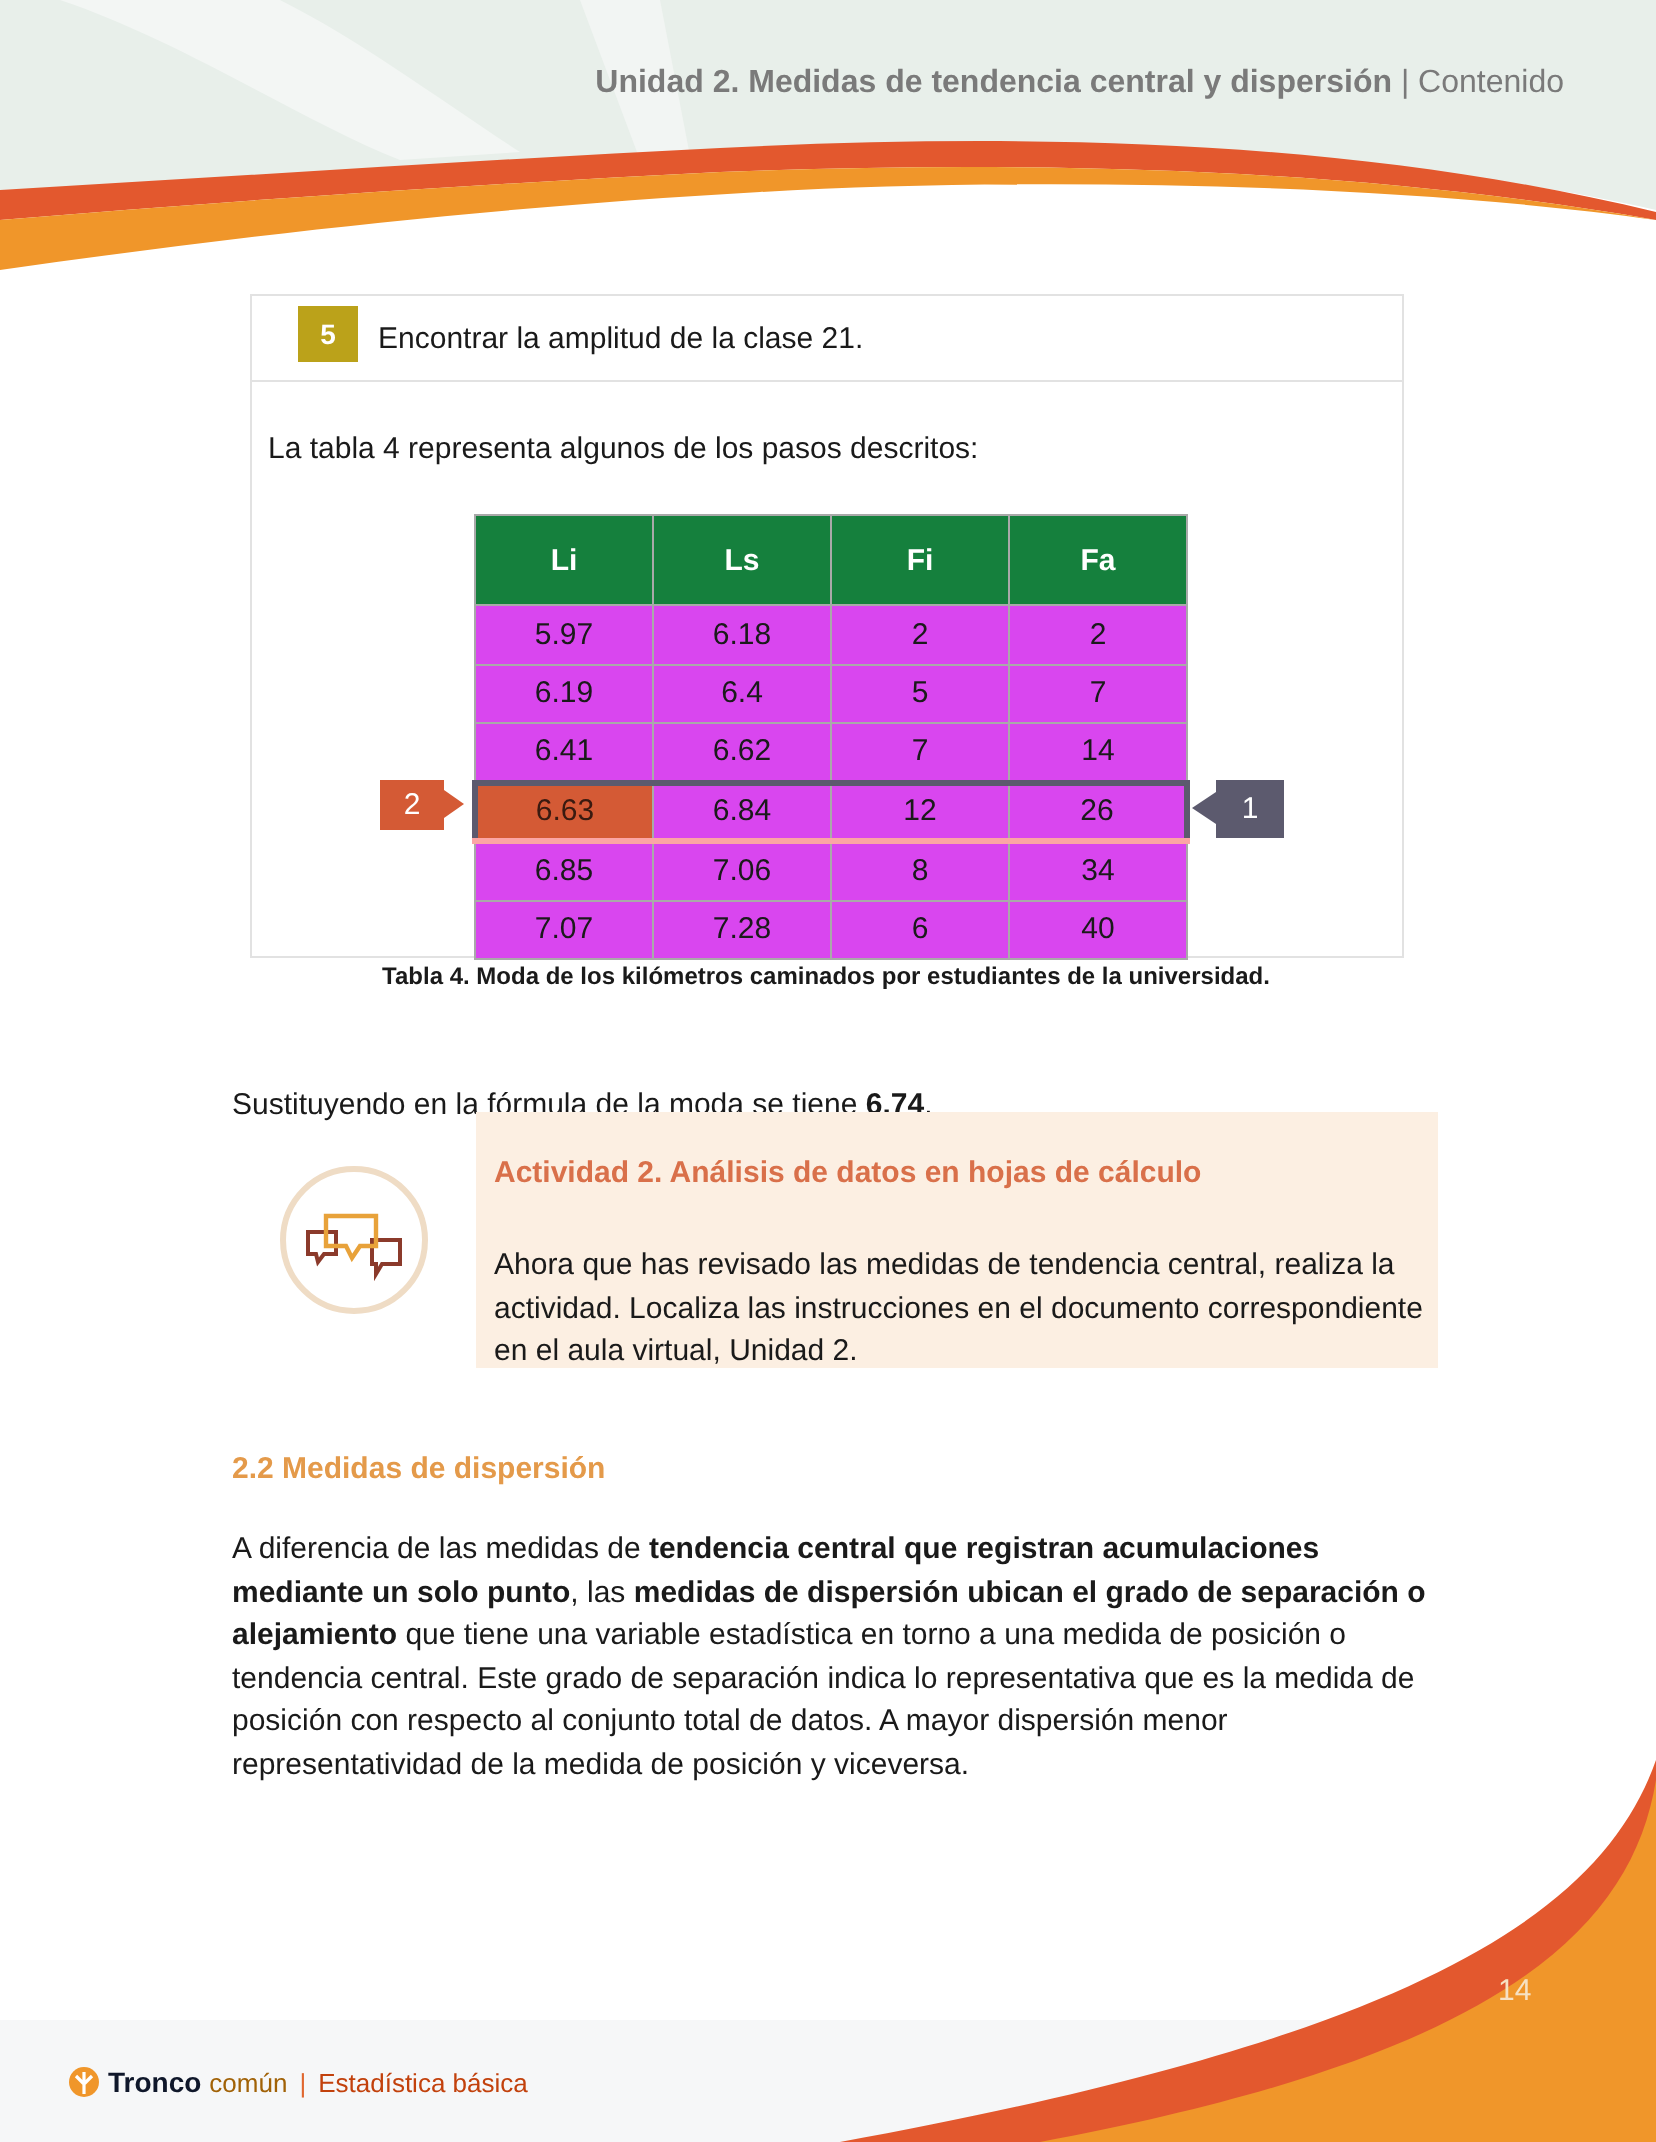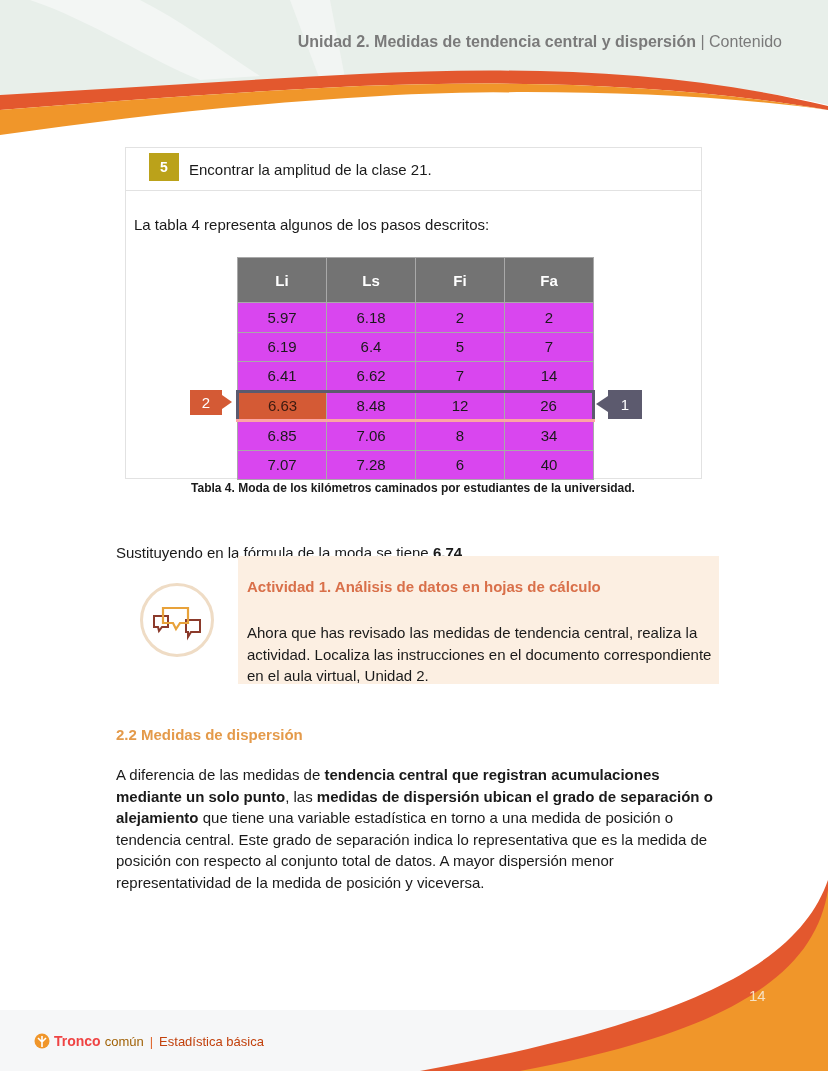--- a/index.html
+++ b/index.html
@@ -7,34 +7,34 @@
   body { position: relative; font-family: "Liberation Sans", sans-serif; color: #1a1a1a; }
 
   .header-bg { position: absolute; left: 0; top: 0; width: 828px; height: 140px; }
   .header-title { position: absolute; right: 46px; top: 33px; font-size: 16px; color: #7a7a7a; font-weight: bold; white-space: nowrap; }
   .header-title .sep { font-weight: normal; }
   .header-title .sub { font-weight: normal; }
 
   .footer-bg { position: absolute; left: 0; top: 850px; width: 828px; height: 221px; }
   .page-number { position: absolute; left: 749px; top: 987px; font-size: 15px; color: #f6e2c4; }
   .footer-brand { position: absolute; left: 34px; top: 1033px; font-size: 13px; display: flex; align-items: center; gap: 4px; white-space: nowrap; }
-  .footer-brand .brand-bold { color: #ef4444; font-weight: bold; font-size: 14px; }
+  .footer-brand .brand-bold { color: #0f172a; font-weight: bold; font-size: 14px; }
   .footer-brand .brand-light { color: #a16207; text-align: center; }
   .footer-brand .brand-sep { color: #e0672f; margin: 0 2px; }
   .footer-brand .brand-course { color: #c2410c; }
 
   .step-box { position: absolute; left: 125px; top: 147px; width: 577px; height: 332px; border: 1px solid #e2e2e2; }
   .step-row { position: absolute; left: 0; top: 0; width: 100%; height: 43px; border-bottom: 1px solid #e2e2e2; }
   .step-badge { position: absolute; left: 23px; top: 5px; width: 30px; height: 28px; background: #bba21a; color: #fff; font-weight: bold; font-size: 14px; display: flex; align-items: center; justify-content: center; }
   .step-text { position: absolute; left: 63px; top: 13px; font-size: 15px; }
   .intro-text { position: absolute; left: 8px; top: 68px; font-size: 15px; }
 
   table.freq { position: absolute; left: 236px; top: 257px; border-collapse: collapse; font-size: 15px; }
   table.freq th, table.freq td { border: 1px solid #a9a9a9; width: 89px; text-align: center; }
-  table.freq th { background: #737373; color: #ffffff; height: 45px; font-weight: bold; }
+  table.freq th { background: #15803d; color: #ffffff; height: 45px; font-weight: bold; }
   table.freq td { height: 29.5px; background: #d946ef; }
   table.freq tr.modal td { border-top: 3px solid #5c5a6e; border-bottom: 3px solid #fca5a5; }
   table.freq tr.modal td:first-child { border-left: 3px solid #5c5a6e; background: #d45a35; color: #3a1a10; }
   table.freq tr.modal td:last-child { border-right: 3px solid #5c5a6e; }
 
   .callout-2 { position: absolute; left: 190px; top: 390px; width: 32px; height: 25px; background: #d45a35; color: #fff; font-size: 15px; display: flex; align-items: center; justify-content: center; }
   .callout-2::after { content: ""; position: absolute; right: -10px; top: 5px; border-top: 7px solid transparent; border-bottom: 7px solid transparent; border-left: 10px solid #d45a35; }
   .callout-1 { position: absolute; left: 608px; top: 390px; width: 34px; height: 29px; background: #5c5a6e; color: #fff; font-size: 15px; display: flex; align-items: center; justify-content: center; }
   .callout-1::before { content: ""; position: absolute; left: -12px; top: 6px; border-top: 8px solid transparent; border-bottom: 8px solid transparent; border-right: 12px solid #5c5a6e; }
 
@@ -99,21 +99,21 @@
       <td>7</td>
     </tr>
     <tr>
       <td>6.41</td>
       <td>6.62</td>
       <td>7</td>
       <td>14</td>
     </tr>
     <tr class="modal">
       <td>6.63</td>
-      <td>8.48</td>
+      <td>6.84</td>
       <td>12</td>
       <td>26</td>
     </tr>
     <tr>
       <td>6.85</td>
       <td>7.06</td>
       <td>8</td>
       <td>34</td>
     </tr>
     <tr>
@@ -133,21 +133,21 @@
 <div class="result"><span>Sustituyendo en la fórmula de la moda se tiene </span><b>6.74</b><span>.</span></div>
 
 <div class="activity-icon">
   <svg width="68" height="68" viewBox="0 0 68 68">
     <path d="M11 30 H25 V41 H19 L16 45 L15 41 H11 Z" fill="none" stroke="#8b3a2b" stroke-width="2"></path>
     <path d="M43 34 H57 V46 H48 L45 51 L45 46 H43 Z" fill="none" stroke="#8b3a2b" stroke-width="2"></path>
     <path d="M20 22 H45 V37 H37 L33 43 L30 37 H20 Z" fill="none" stroke="#e8a23a" stroke-width="2.2"></path>
   </svg>
 </div>
 <div class="activity">
-  <div class="activity-title">Actividad 1. Análisis de datos en hojas de cálculo</div>
+  <div class="activity-title">Actividad 2. Análisis de datos en hojas de cálculo</div>
   <div class="activity-body">Ahora que has revisado las medidas de tendencia central, realiza la actividad. Localiza las instrucciones en el documento correspondiente en el aula virtual, Unidad 2.</div>
 </div>
 
 <div class="section-heading">2.2 Medidas de dispersión</div>
 <div class="section-body"><span>A diferencia de las medidas de </span><b>tendencia central que registran acumulaciones mediante un solo punto</b><span>, las </span><b>medidas de dispersión ubican el grado de separación o alejamiento</b><span> que tiene una variable estadística en torno a una medida de posición o tendencia central. Este grado de separación indica lo representativa que es la medida de posición con respecto al conjunto total de datos. A mayor dispersión menor representatividad de la medida de posición y viceversa.</span></div>
 
 <svg class="footer-bg" viewBox="0 0 828 221" preserveAspectRatio="none">
   <rect x="0" y="160" width="828" height="61" fill="#f6f7f8"></rect>
   <path d="M828 30 C800 110 700 170 420 221 L828 221 Z" fill="#e3582e"></path>
   <path d="M828 40 C815 120 740 180 520 221 L828 221 Z" fill="#f0962a"></path>

